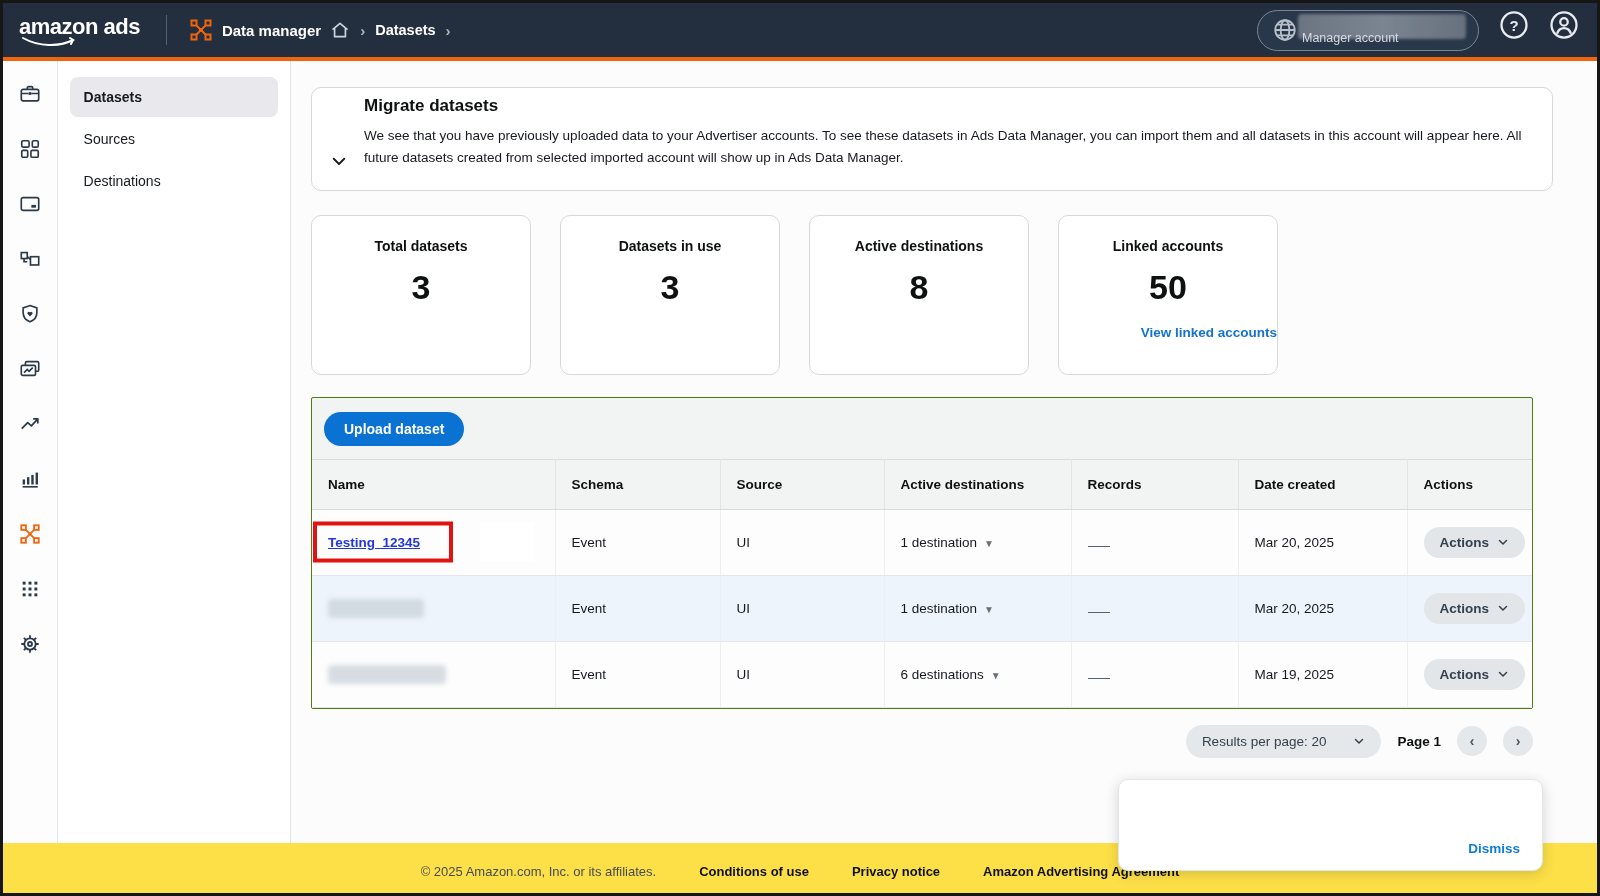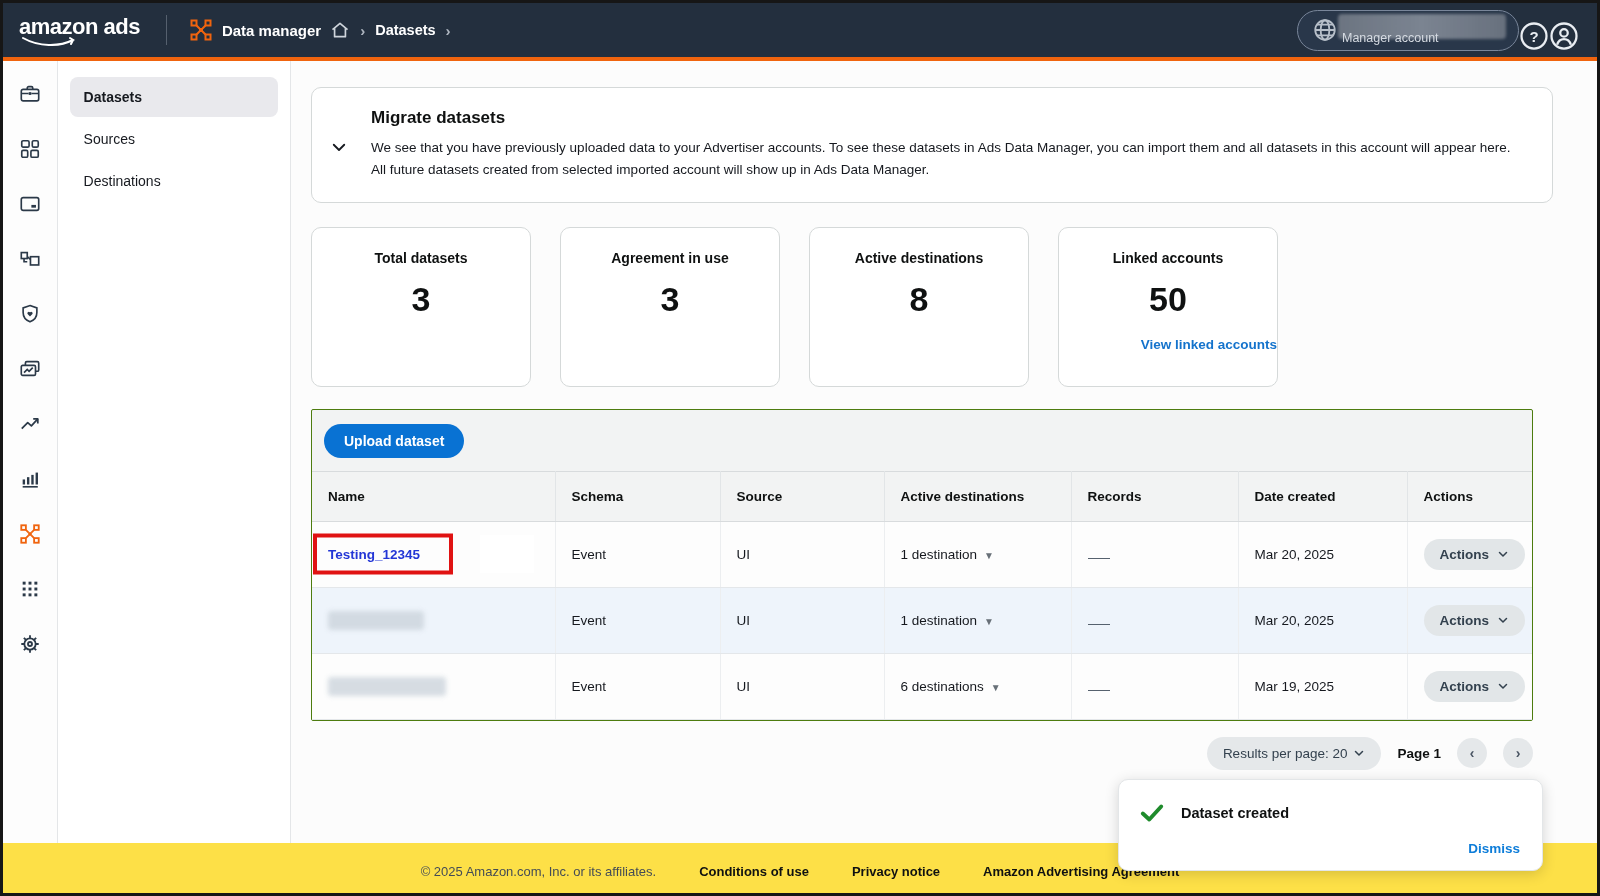--- a/index.html
+++ b/index.html
@@ -8,39 +8,39 @@
 
   
   .topbar { height:58px; background:#232f3e; border-bottom:4px solid #f0640e; display:flex; align-items:center; padding:0 18px 0 16px; color:#fff; }
   .logo { font-size:22px; font-weight:bold; letter-spacing:-0.5px; position:relative; padding-bottom:6px; }
   .logo .smile { position:absolute; left:2px; bottom:0px; width:58px; height:10px; }
   .topbar-divider { width:1px; height:30px; background:#55606e; margin:0 22px 0 26px; }
   .app-title { display:flex; align-items:center; gap:9px; }
   .app-title .app-name { font-size:15px; font-weight:bold; }
   .crumb-chev { color:#aeb6c0; font-size:15px; margin:0 10px; font-weight:bold; }
   .crumb { font-size:14.5px; font-weight:bold; color:#fff; }
-  .topbar-right { margin-left:auto; display:flex; align-items:flex-end; }
+  .topbar-right { margin-left:auto; display:flex; align-items:flex-start; gap:20px; }
   .account-pill { width:222px; height:41px; border:1.5px solid #79869a; border-radius:21px; background:#29374a; display:flex; align-items:center; padding:0 14px; position:relative; overflow:hidden; }
   .account-pill .acct-label { position:absolute; left:44px; bottom:5px; font-size:12.5px; color:#d6dbe2; }
   .acct-redact { position:absolute; left:40px; top:3px; width:168px; height:25px; background:linear-gradient(90deg,#78808b,#8a929e,#737b87); border-radius:4px; filter:blur(1.5px); opacity:.85; }
   .round-icon { width:30px; height:30px; display:flex; align-items:center; justify-content:center; }
 
   
   .app-body { display:flex; height:782px; background:#fff; }
   .rail { width:55px; border-right:1px solid #e4e6e8; display:flex; flex-direction:column; align-items:center; padding-top:22px; gap:33px; background:#fdfdfd; }
   .rail .rail-icon { width:22px; height:22px; color:#2b3948; cursor:pointer; }
   .rail .rail-icon.active { color:#f0640e; }
   .nav-panel { width:235px; border-right:1px solid #e4e6e8; padding:16px 12px; background:#fff; }
   .nav-item { font-size:14px; color:#16191f; padding:12px 14px; border-radius:8px; margin-bottom:2px; cursor:pointer; }
   .nav-item.selected { background:#e9e9ed; font-weight:bold; }
 
   .content { flex:1; padding:26px 44px 0 20px; background:#fcfcfc; }
 
   
-  .banner { background:#fff; border:1px solid #d5d9d9; border-radius:10px; padding:20px 26px 20px 18px; display:flex; gap:23px; }
+  .banner { background:#fff; border:1px solid #d5d9d9; border-radius:10px; padding:8px 26px 20px 18px; display:flex; gap:16px;align-items:flex-end; }
   .banner-chevron { width:18px; height:18px; margin-top:30px; color:#16191f; cursor:pointer; flex:0 0 auto; }
   .banner-title { font-size:17px; font-weight:bold; color:#0f1111; margin-bottom:9px; }
   .banner-body { font-size:13.5px; color:#16191f; line-height:1.65; max-width:1175px; }
 
   
   .stats-row { display:flex; gap:29px; margin-top:24px; }
   .stat-card { width:220px; height:160px; background:#fff; border:1px solid #d5d9d9; border-radius:10px; text-align:center; padding-top:22px; }
   .stat-label { font-size:14px; font-weight:bold; color:#0f1111; }
   .stat-value { font-size:34px; font-weight:bold; color:#0f1111; margin-top:14px; }
   .stat-link { font-size:13.5px; font-weight:bold; color:#1473cc; margin-top:18px; cursor:pointer;text-align:right; }
@@ -49,32 +49,32 @@
   .table-panel { margin-top:22px; margin-right:20px; background:#f2f3f3; border:1px solid #4d7c0f; border-radius:2px; }
   .table-toolbar { padding:14px 12px 13px 12px; }
   .btn-primary { background:#0972d3; color:#fff; font-size:14px; font-weight:bold; border:none; border-radius:18px; padding:9px 20px; cursor:pointer; }
   table.data { width:100%; border-collapse:collapse; table-layout:fixed; background:#f2f3f3; }
   table.data col.c-name{width:243px;} col.c-schema{width:165px;} col.c-source{width:164px;} col.c-dest{width:187px;} col.c-rec{width:167px;} col.c-date{width:169px;} col.c-act{width:125px;}
   table.data th { text-align:left; font-size:13.5px; font-weight:bold; color:#0f1111; padding:17px 10px 17px 16px; border-top:1px solid #d8dbdd; border-bottom:1px solid #d8dbdd; border-right:1px solid #e2e5e7; }
   table.data th:last-child, table.data td:last-child { border-right:none; }
   table.data td { background:#fdfdfd; font-size:13.5px; color:#16191f; padding:17px 10px 17px 16px; border-bottom:1px solid #e4e7ea; border-right:1px solid #eceef0; height:55px; vertical-align:middle; }
   tr.alt td { background:#eef4fb; }
   .name-cell { position:relative; }
-  .dataset-link { color:#2336d6; font-weight:bold; cursor:pointer; }
+  .dataset-link { color:#2336d6; font-weight:bold; text-decoration:underline; cursor:pointer; }
   .annotation-box { position:absolute; left:1px; top:50%; transform:translateY(-50%); width:140px; height:41px; border:4px solid #e01212; pointer-events:none; }
   .redact-white { position:absolute; left:168px; top:50%; transform:translateY(-50%); width:54px; height:38px; background:#fff; }
   .redact-blur { height:19px; border-radius:3px; background:#c9d2da; filter:blur(2.5px); opacity:.75; }
   .caret-down { color:#687078; font-size:10px; margin-left:7px; cursor:pointer; }
   .records-dash { color:#56616e; letter-spacing:-1px; border-bottom:1.5px solid #56616e; font-size:0; display:inline-block; width:22px; height:10px; }
   .btn-actions { background:#e2e6e8; border:none; border-radius:17px; padding:8px 16px; font-size:13.5px; font-weight:bold; color:#33414e; cursor:pointer; display:inline-flex; align-items:center; gap:8px; }
   .btn-actions svg { width:12px; height:12px; }
 
   
   .pagination { display:flex; align-items:center; justify-content:flex-end; gap:16px; margin:16px 20px 0 0; }
-  .pill-grey { background:#e5e8ea; border:none; border-radius:18px; padding:9px 16px; font-size:13.5px; color:#33414e; cursor:pointer; display:inline-flex; align-items:center; gap:6px; }
+  .pill-grey { background:#e5e8ea; border:none; border-radius:18px; padding:9px 16px; font-size:13.5px; color:#33414e; cursor:pointer; display:inline-flex; align-items:center; gap:27px; }
   .page-label { font-size:13.5px; font-weight:bold; color:#0f1111; }
   .pager-circle { width:30px; height:30px; border-radius:50%; background:#e5e8ea; border:none; color:#4a5563; font-size:14px; font-weight:bold; cursor:pointer; display:flex; align-items:center; justify-content:center; }
 
   
   .footer-bar { position:absolute; left:0; right:0; bottom:14px; display:flex; justify-content:center; align-items:center; gap:43px; font-size:13px; }
   .footer-copy { color:#444c56; }
   .footer-link { font-weight:bold; color:#0f1111; cursor:pointer; }
 
   
   .toast { position:absolute; right:54px; bottom:22px; width:425px; height:92px; background:#fff; border:1px solid #e3e6e8; border-radius:10px; box-shadow:0 3px 14px rgba(0,0,0,.16); padding:20px 22px 12px 20px; }
@@ -274,21 +274,21 @@
           <div class="banner-body">We see that you have previously uploaded data to your Advertiser accounts. To see these datasets in Ads Data Manager, you can import them and all datasets in this account will appear here. All future datasets created from selected imported account will show up in Ads Data Manager.</div>
         </div>
       </section>
 
       <section class="stats-row">
         <div class="stat-card">
           <div class="stat-label">Total datasets</div>
           <div class="stat-value">3</div>
         </div>
         <div class="stat-card">
-          <div class="stat-label">Agreement in use</div>
+          <div class="stat-label">Datasets in use</div>
           <div class="stat-value">3</div>
         </div>
         <div class="stat-card">
           <div class="stat-label">Active destinations</div>
           <div class="stat-value">8</div>
         </div>
         <div class="stat-card">
           <div class="stat-label">Linked accounts</div>
           <div class="stat-value">50</div>
           <div class="stat-link">View linked accounts</div>
@@ -391,22 +391,16 @@
   </div>
 
   <div class="footer-bar">
     <span class="footer-copy">© 2025 Amazon.com, Inc. or its affiliates.</span>
     <span class="footer-link">Conditions of use</span>
     <span class="footer-link">Privacy notice</span>
     <span class="footer-link">Amazon Advertising Agreement</span>
   </div>
 
   <div class="toast">
-    <div class="toast-row">
-      <svg width="26" height="26" viewBox="0 0 24 24">
-          <polyline points="3.5,12.5 9.5,18 20.5,6" stroke="#1f8b2c" stroke-width="3.6" fill="none" stroke-linecap="round" stroke-linejoin="round"></polyline>
-        </svg>
-      <span class="toast-msg">Dataset created</span>
-    </div>
     <span class="toast-dismiss">Dismiss</span>
   </div>
 
 </div>
 
 </body></html>

